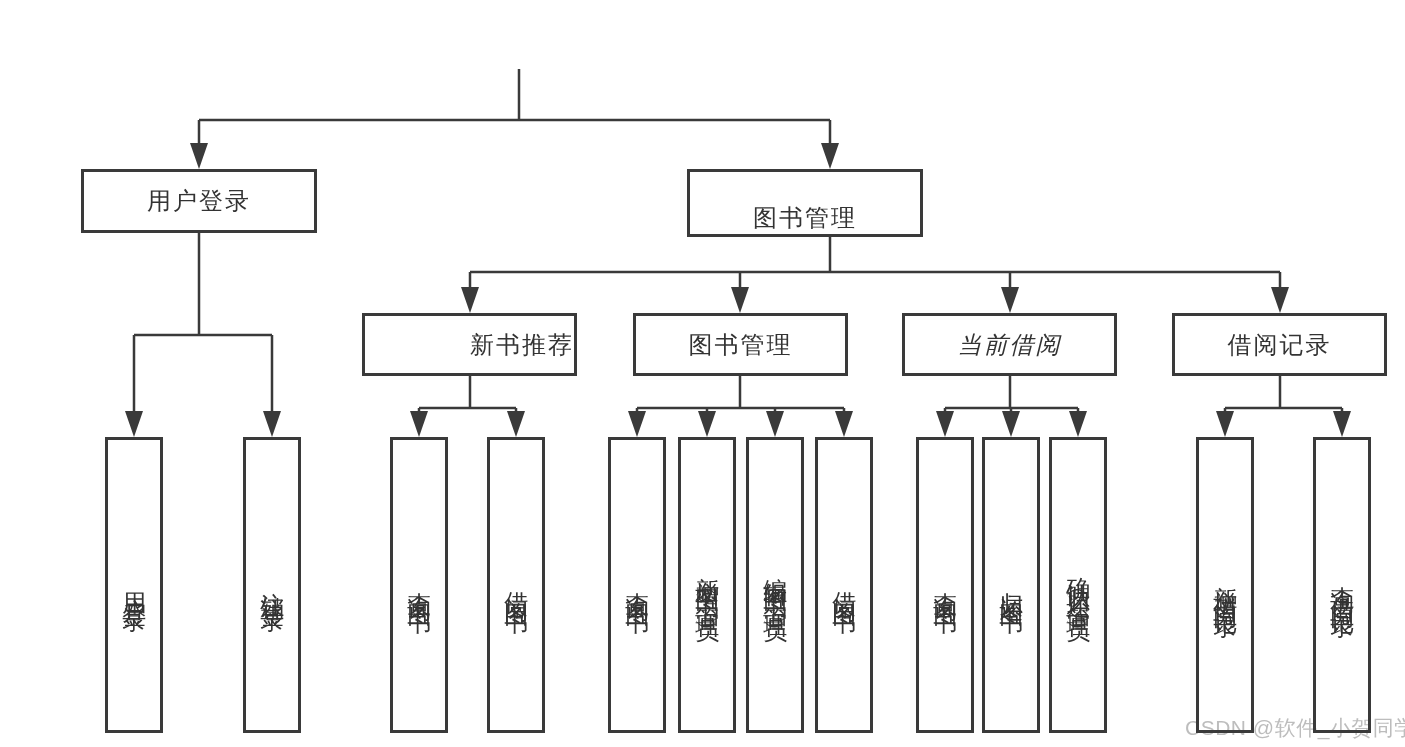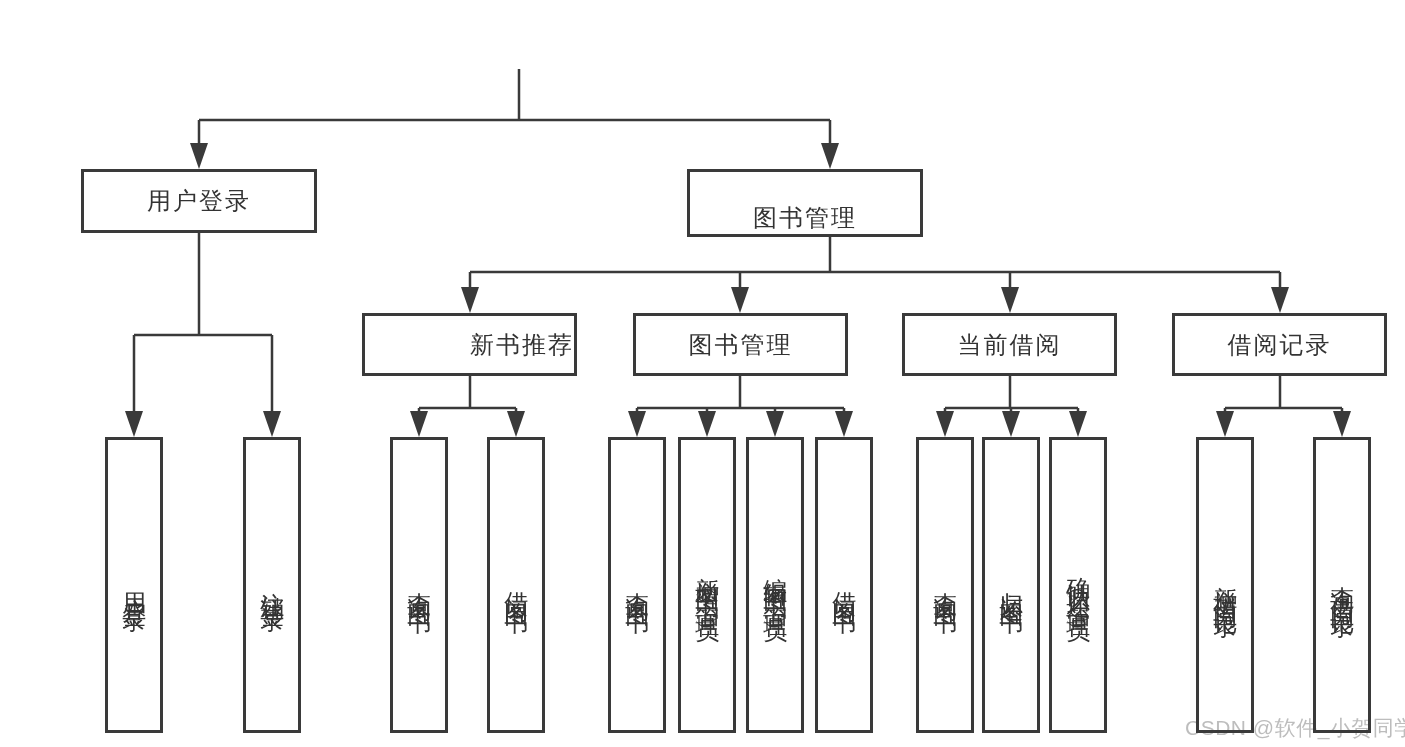--- a/index.html
+++ b/index.html
@@ -80,21 +80,21 @@
   <div class="box hbox" style="left: 687px; top: 169px; width: 236px; height: 68px; align-items: flex-end;">
     <span>图书管理</span>
   </div>
 
   <div class="box hbox" style="left: 362px; top: 313px; width: 215px; height: 63px; justify-content: flex-end;">
     <span>新书推荐</span>
   </div>
   <div class="box hbox" style="left: 633px; top: 313px; width: 215px; height: 63px;">
     <span>图书管理</span>
   </div>
-  <div class="box hbox" style="left: 902px; top: 313px; width: 215px; height: 63px;">
+  <div class="box hbox" style="left: 902px; top: 313px; width: 215px; height: 63px; font-style: italic;">
     <span>当前借阅</span>
   </div>
   <div class="box hbox" style="left: 1172px; top: 313px; width: 215px; height: 63px;">
     <span>借阅记录</span>
   </div>
 
   <div class="box vbox" style="left: 105px; top: 437px; width: 58px; height: 296px;">
     <span>用户登录</span>
   </div>
   <div class="box vbox" style="left: 243px; top: 437px; width: 58px; height: 296px;">

